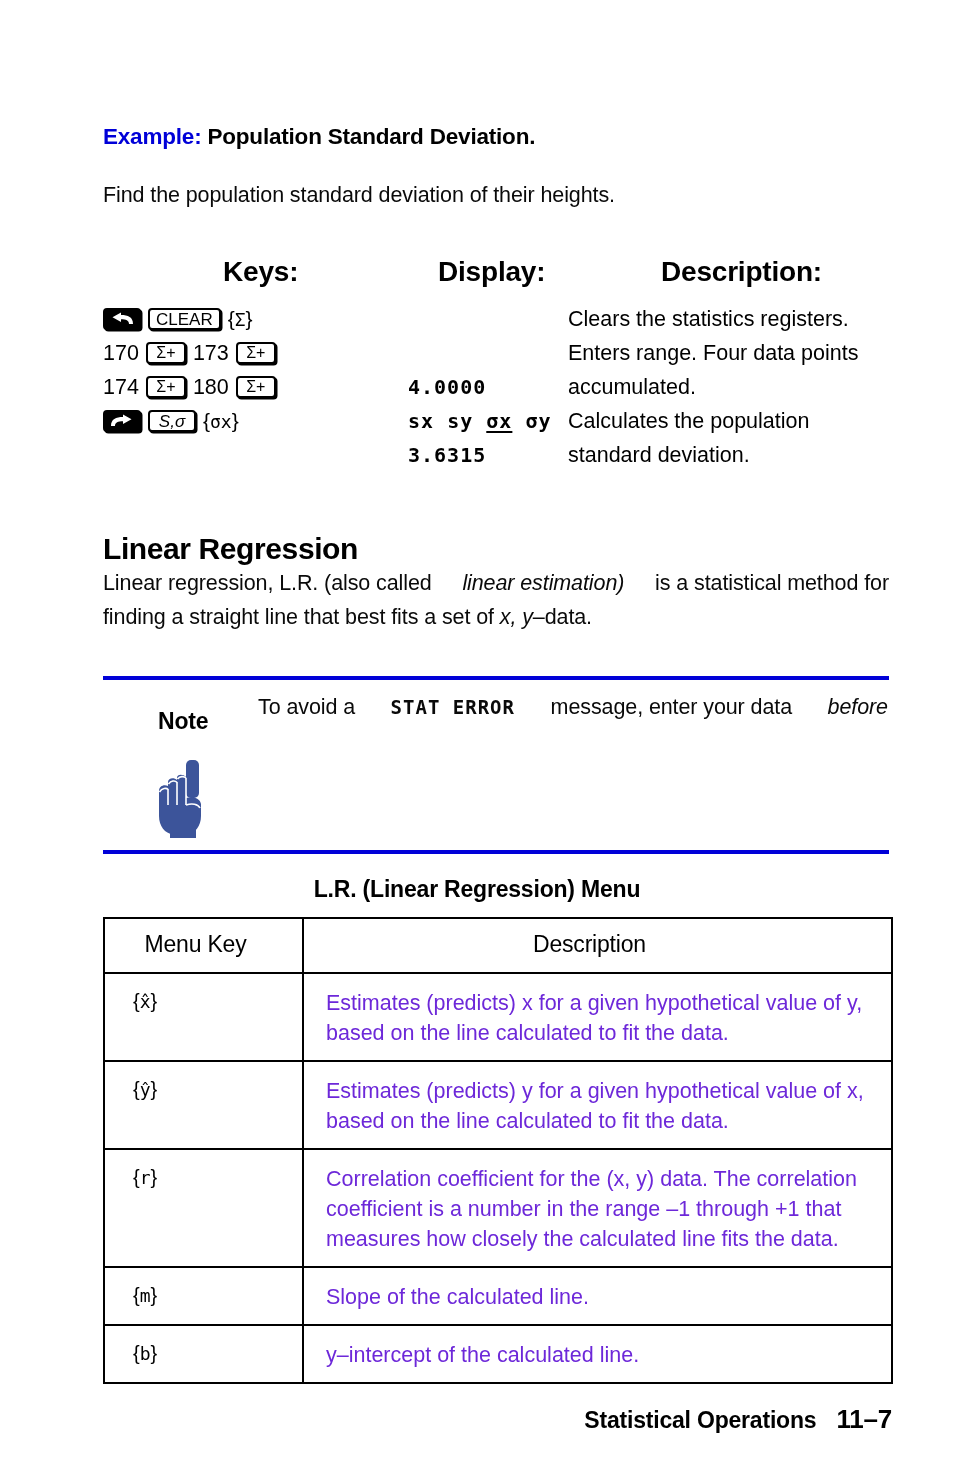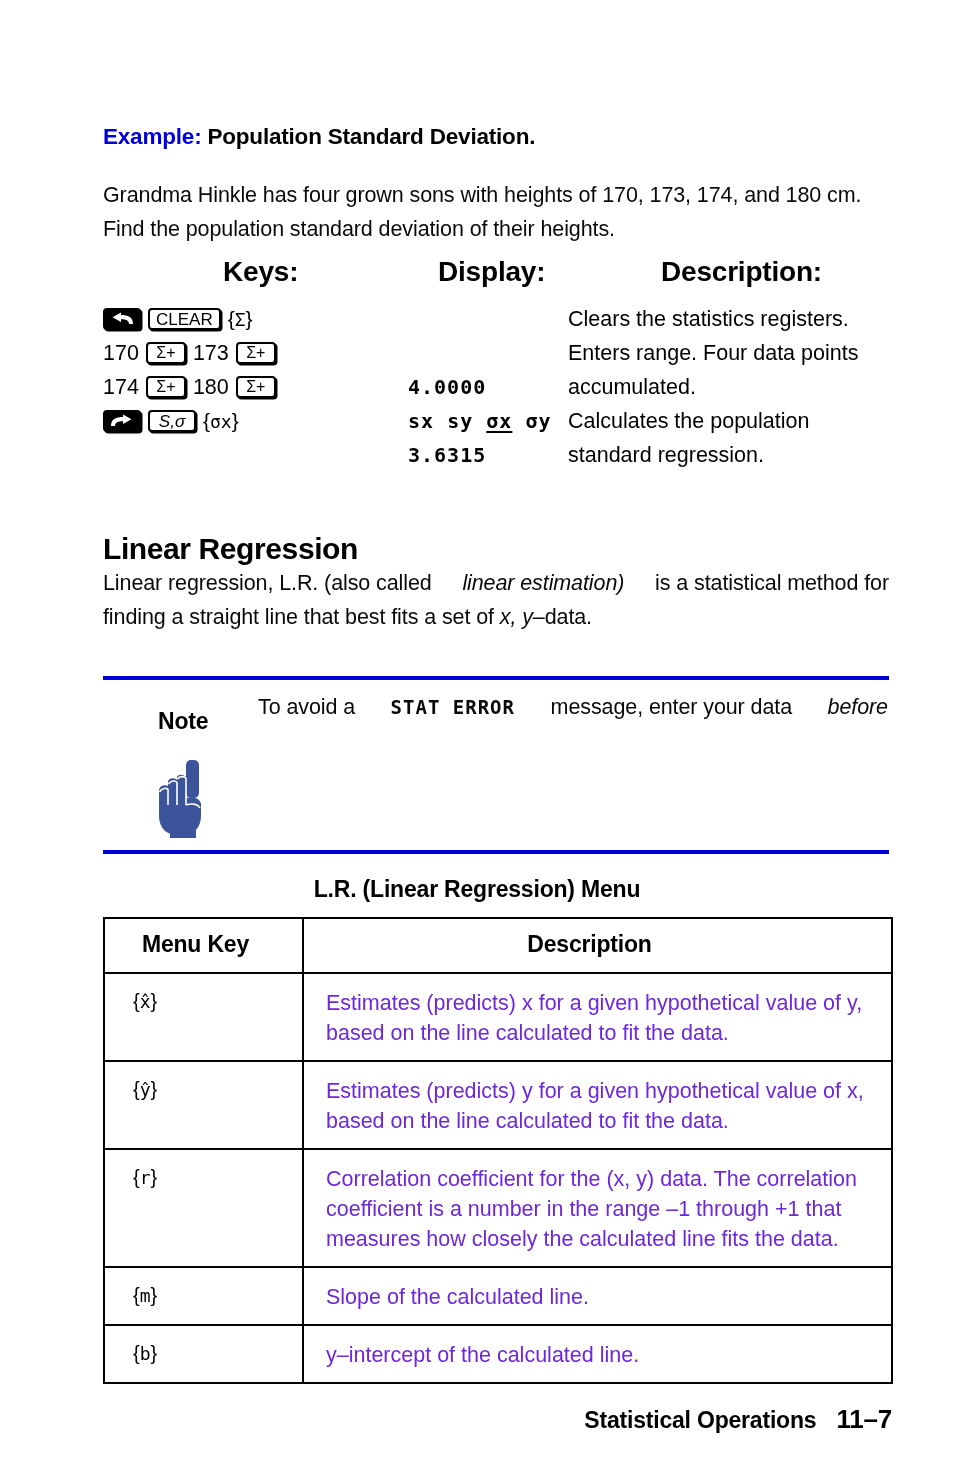--- a/index.html
+++ b/index.html
@@ -235,21 +235,21 @@
   #lrtable td, #lrtable th {
     border: 2px solid #000;
     vertical-align: top;
     padding: 0;
   }
   #lrtable col.c1 { width: 199px; }
   #lrtable col.c2 { width: 589px; }
   #lrtable thead th {
     text-align: center;
     font-size: 23px;
-    font-weight: bold;
+    font-weight: normal;
     padding: 12px 16px 14px 0;
     letter-spacing: -0.2px;
   }
   #lrtable .key-cell {
     padding: 16px 0 10px 28px;
     font-size: 20px;
   }
   #lrtable .key-cell .brace { font-size: 20px; }
   #lrtable .desc-cell {
     padding: 14px 18px 12px 22px;
@@ -282,21 +282,20 @@
 </head>
 <body>
 
 <div class="page">
 
   <div id="example-heading">
     <span class="kw">Example:</span><span class="ttl">Population Standard Deviation.</span>
   </div>
 
   <div id="example-intro" class="body-text">
-    <div>Grandma Hinkle has four grown sons with heights of 170, 173, 174, and 180 cm.</div>
     <div>Find the population standard deviation of their heights.</div>
   </div>
 
   <div id="kdd-head">
     <span class="h h-keys">Keys:</span>
     <span class="h h-display">Display:</span>
     <span class="h h-desc">Description:</span>
   </div>
 
   <div id="kdd-body">
@@ -347,21 +346,21 @@
         <span class="keycap ssigma">S,σ</span>
         <span class="brace">{<span class="lcdg">σx</span>}</span>
       </div>
       <div class="kdd-display lcd"><span>sx</span>&nbsp;<span>sy</span>&nbsp;<span class="underline-seg">σx</span>&nbsp;<span>σy</span></div>
       <div class="kdd-desc">Calculates the population</div>
     </div>
 
     <div class="kdd-row" style="top:136px;">
       <div class="kdd-keys"></div>
       <div class="kdd-display lcd">3.6315</div>
-      <div class="kdd-desc">standard regression.</div>
+      <div class="kdd-desc">standard deviation.</div>
     </div>
 
   </div>
 
   <h1 id="lr-heading">Linear Regression</h1>
 
   <div id="lr-para" class="body-text">
     <div style="display:flex;justify-content:space-between;">
       <span>Linear regression, L.R. (also called</span>
       <span class="ital">linear estimation)</span>

